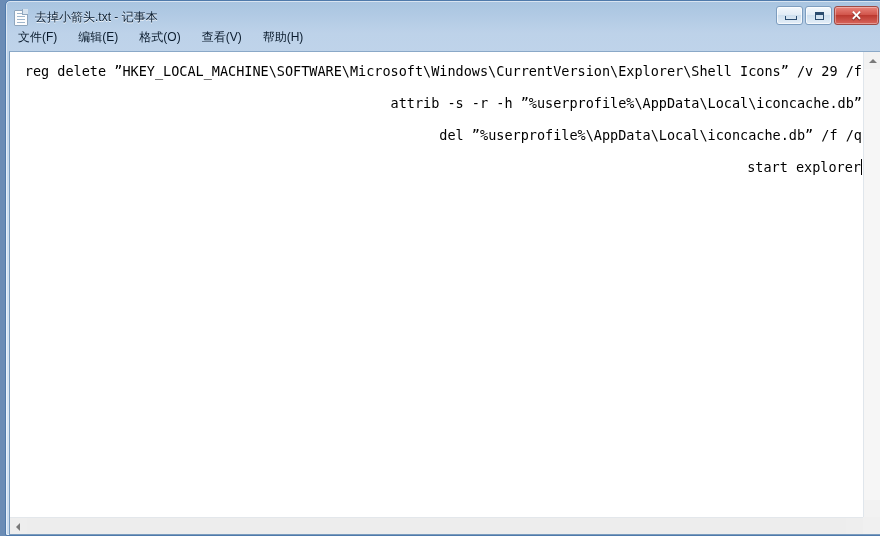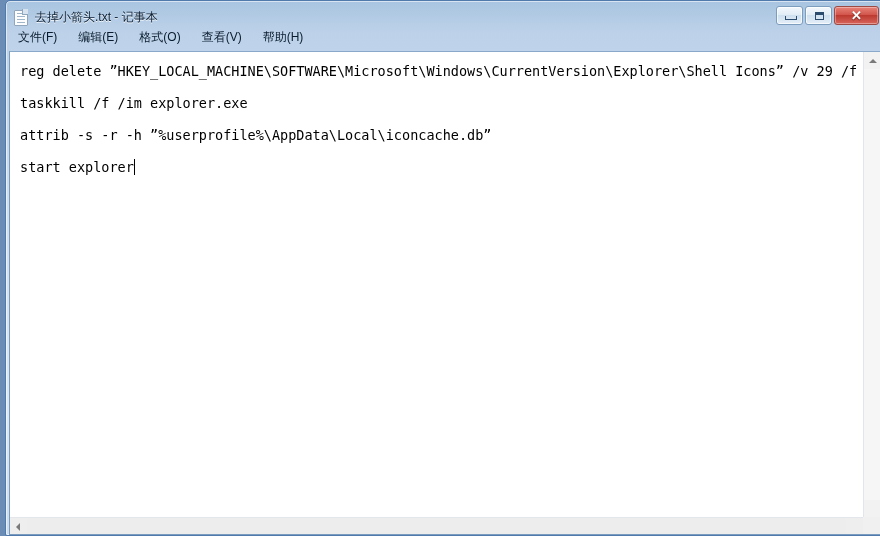--- a/index.html
+++ b/index.html
@@ -169,22 +169,23 @@
     box-sizing: border-box;
     overflow: hidden;
   }
   .textarea {
     position: absolute;
     left: 0; top: 0;
     right: 18px;
     bottom: 18px;
     background: #ffffff;
     overflow: hidden;
-    padding: 6px 8px 0 10px;
-    box-sizing: border-box;
+    padding: 6px 0 0 10px;
+    box-sizing: border-box;
+    text-align: right;
   }
   .line {
     font-family: "DejaVu Sans Mono", "Liberation Mono", monospace;
     font-size: 13.5px;
     color: #000000;
     height: 32px;
     line-height: 26px;
     white-space: pre;
     letter-spacing: 0px;
   }
@@ -294,22 +295,22 @@
     <div class="menu-item">编辑(E)</div>
     <div class="menu-item">格式(O)</div>
     <div class="menu-item">查看(V)</div>
     <div class="menu-item">帮助(H)</div>
   </div>
 
   <div class="client">
 
     <div class="textarea">
       <div class="line">reg delete ”HKEY_LOCAL_MACHINE\SOFTWARE\Microsoft\Windows\CurrentVersion\Explorer\Shell Icons” /v 29 /f</div>
-      <div class="line">taskkill /f /im explorer.exe</div>
       <div class="line">attrib -s -r -h ”%userprofile%\AppData\Local\iconcache.db”</div>
+      <div class="line">del ”%userprofile%\AppData\Local\iconcache.db” /f /q</div>
       <div class="line"><span>start explorer</span><span class="caret"></span></div>
     </div>
 
     <div class="vscroll">
       <div class="track"></div>
       <div class="sb-arrow up">
         <span class="tri up"></span>
       </div>
     </div>
 

